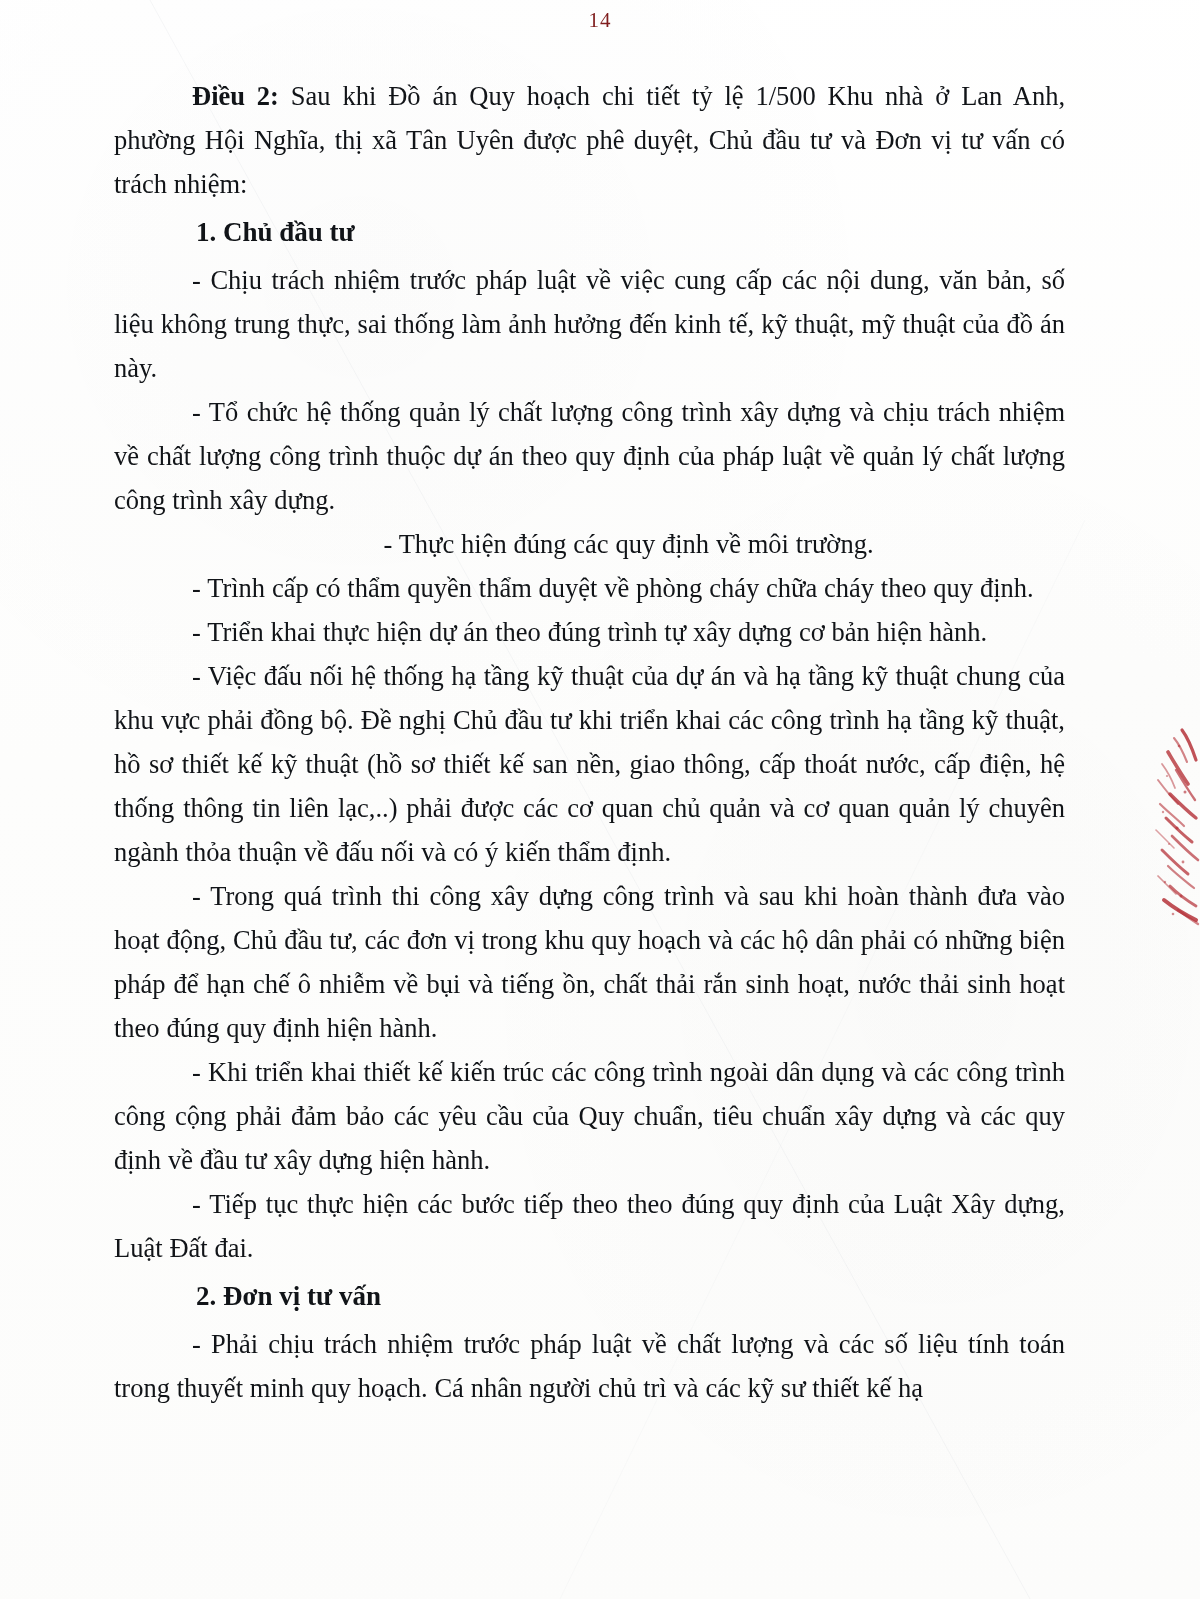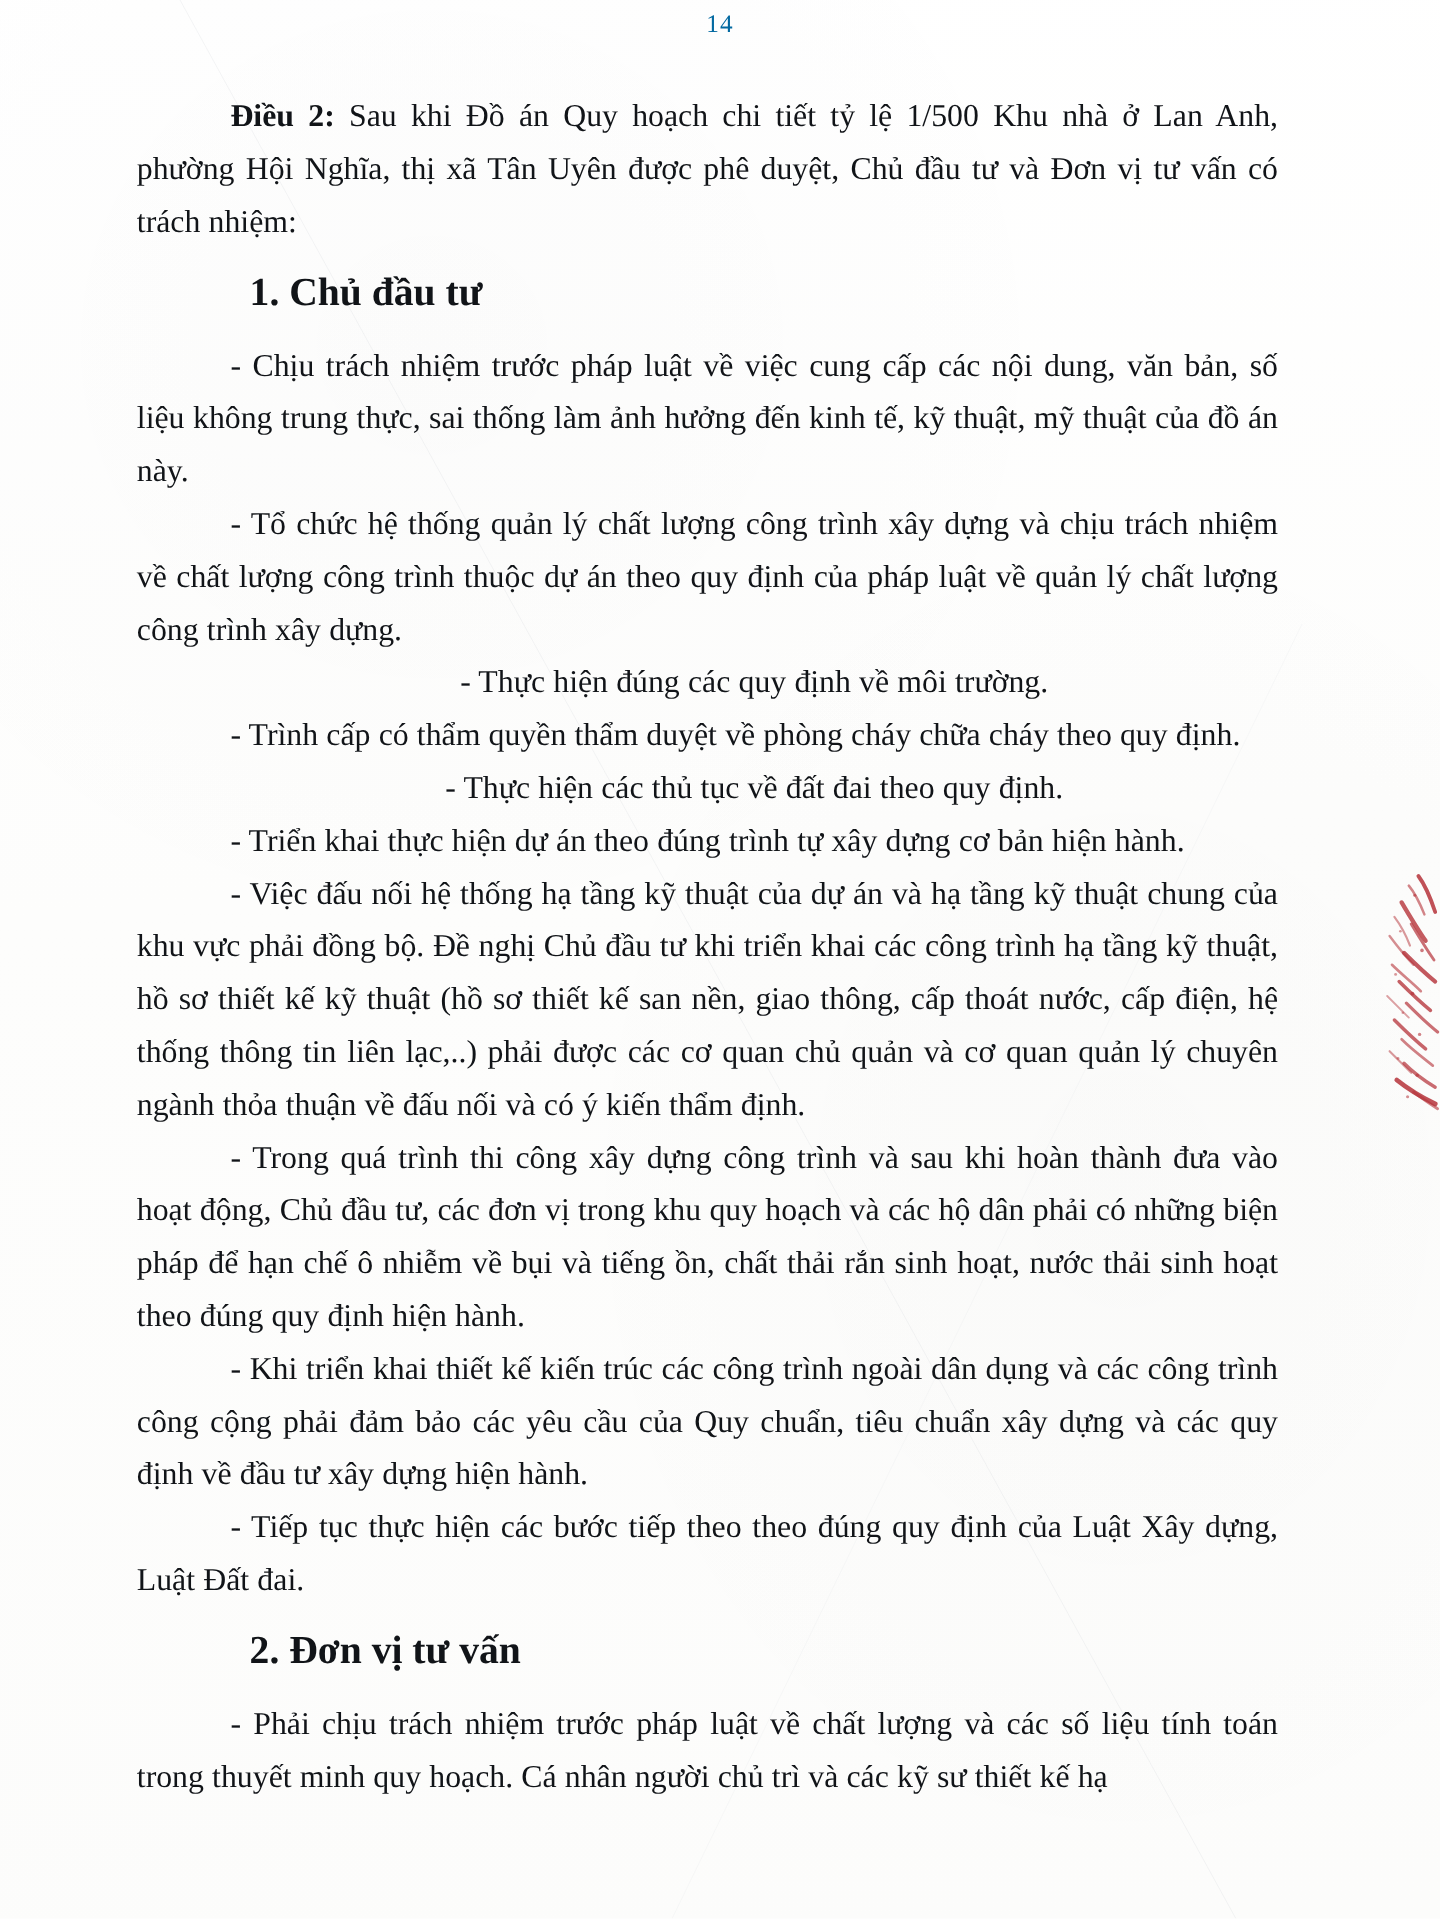--- a/index.html
+++ b/index.html
@@ -42,21 +42,21 @@
   }
 
   .page-number {
     position: absolute;
     top: 8px;
     left: 0;
     width: 1200px;
     text-align: center;
     font-size: 21px;
     letter-spacing: 1px;
-    color: #0369a1;
+    color: #7f1d1d;
   }
 
   .content {
     position: absolute;
     left: 114px;
     top: 74px;
     width: 951px;
   }
 
   p.para {
@@ -67,22 +67,22 @@
     text-indent: 78px;
     text-justify: inter-word;
     word-spacing: 0.2px;
   }
 
   p.para.tight {
     text-align: center;
   }
 
   h3.heading {
-    margin: 16px;
-    font-size: 33px;
+    margin: 4px;
+    font-size: 27px;
     line-height: 44px;
     font-weight: bold;
     text-indent: 78px;
     text-align: left;
   }
 
   .lead-bold {
     font-weight: bold;
   }
 
@@ -119,21 +119,20 @@
     <h3 class="heading">1. Chủ đầu tư</h3>
 
     <p class="para">- Chịu trách nhiệm trước pháp luật về việc cung cấp các nội dung, văn bản, số liệu không trung thực, sai thống làm ảnh hưởng đến kinh tế, kỹ thuật, mỹ thuật của đồ án này.</p>
 
     <p class="para">- Tổ chức hệ thống quản lý chất lượng công trình xây dựng và chịu trách nhiệm về chất lượng công trình thuộc dự án theo quy định của pháp luật về quản lý chất lượng công trình xây dựng.</p>
 
     <p class="para tight">- Thực hiện đúng các quy định về môi trường.</p>
 
     <p class="para">- Trình cấp có thẩm quyền thẩm duyệt về phòng cháy chữa cháy theo quy định.</p>
 
-    <p class="para tight">- Thực hiện các thủ tục về đất đai theo quy định.</p>
 
     <p class="para">- Triển khai thực hiện dự án theo đúng trình tự xây dựng cơ bản hiện hành.</p>
 
     <p class="para">- Việc đấu nối hệ thống hạ tầng kỹ thuật của dự án và hạ tầng kỹ thuật chung của khu vực phải đồng bộ. Đề nghị Chủ đầu tư khi triển khai các công trình hạ tầng kỹ thuật, hồ sơ thiết kế kỹ thuật (hồ sơ thiết kế san nền, giao thông, cấp thoát nước, cấp điện, hệ thống thông tin liên lạc,..) phải được các cơ quan chủ quản và cơ quan quản lý chuyên ngành thỏa thuận về đấu nối và có ý kiến thẩm định.</p>
 
     <p class="para">- Trong quá trình thi công xây dựng công trình và sau khi hoàn thành đưa vào hoạt động, Chủ đầu tư, các đơn vị trong khu quy hoạch và các hộ dân phải có những biện pháp để hạn chế ô nhiễm về bụi và tiếng ồn, chất thải rắn sinh hoạt, nước thải sinh hoạt theo đúng quy định hiện hành.</p>
 
     <p class="para">- Khi triển khai thiết kế kiến trúc các công trình ngoài dân dụng và các công trình công cộng phải đảm bảo các yêu cầu của Quy chuẩn, tiêu chuẩn xây dựng và các quy định về đầu tư xây dựng hiện hành.</p>
 
     <p class="para">- Tiếp tục thực hiện các bước tiếp theo theo đúng quy định của Luật Xây dựng, Luật Đất đai.</p>

